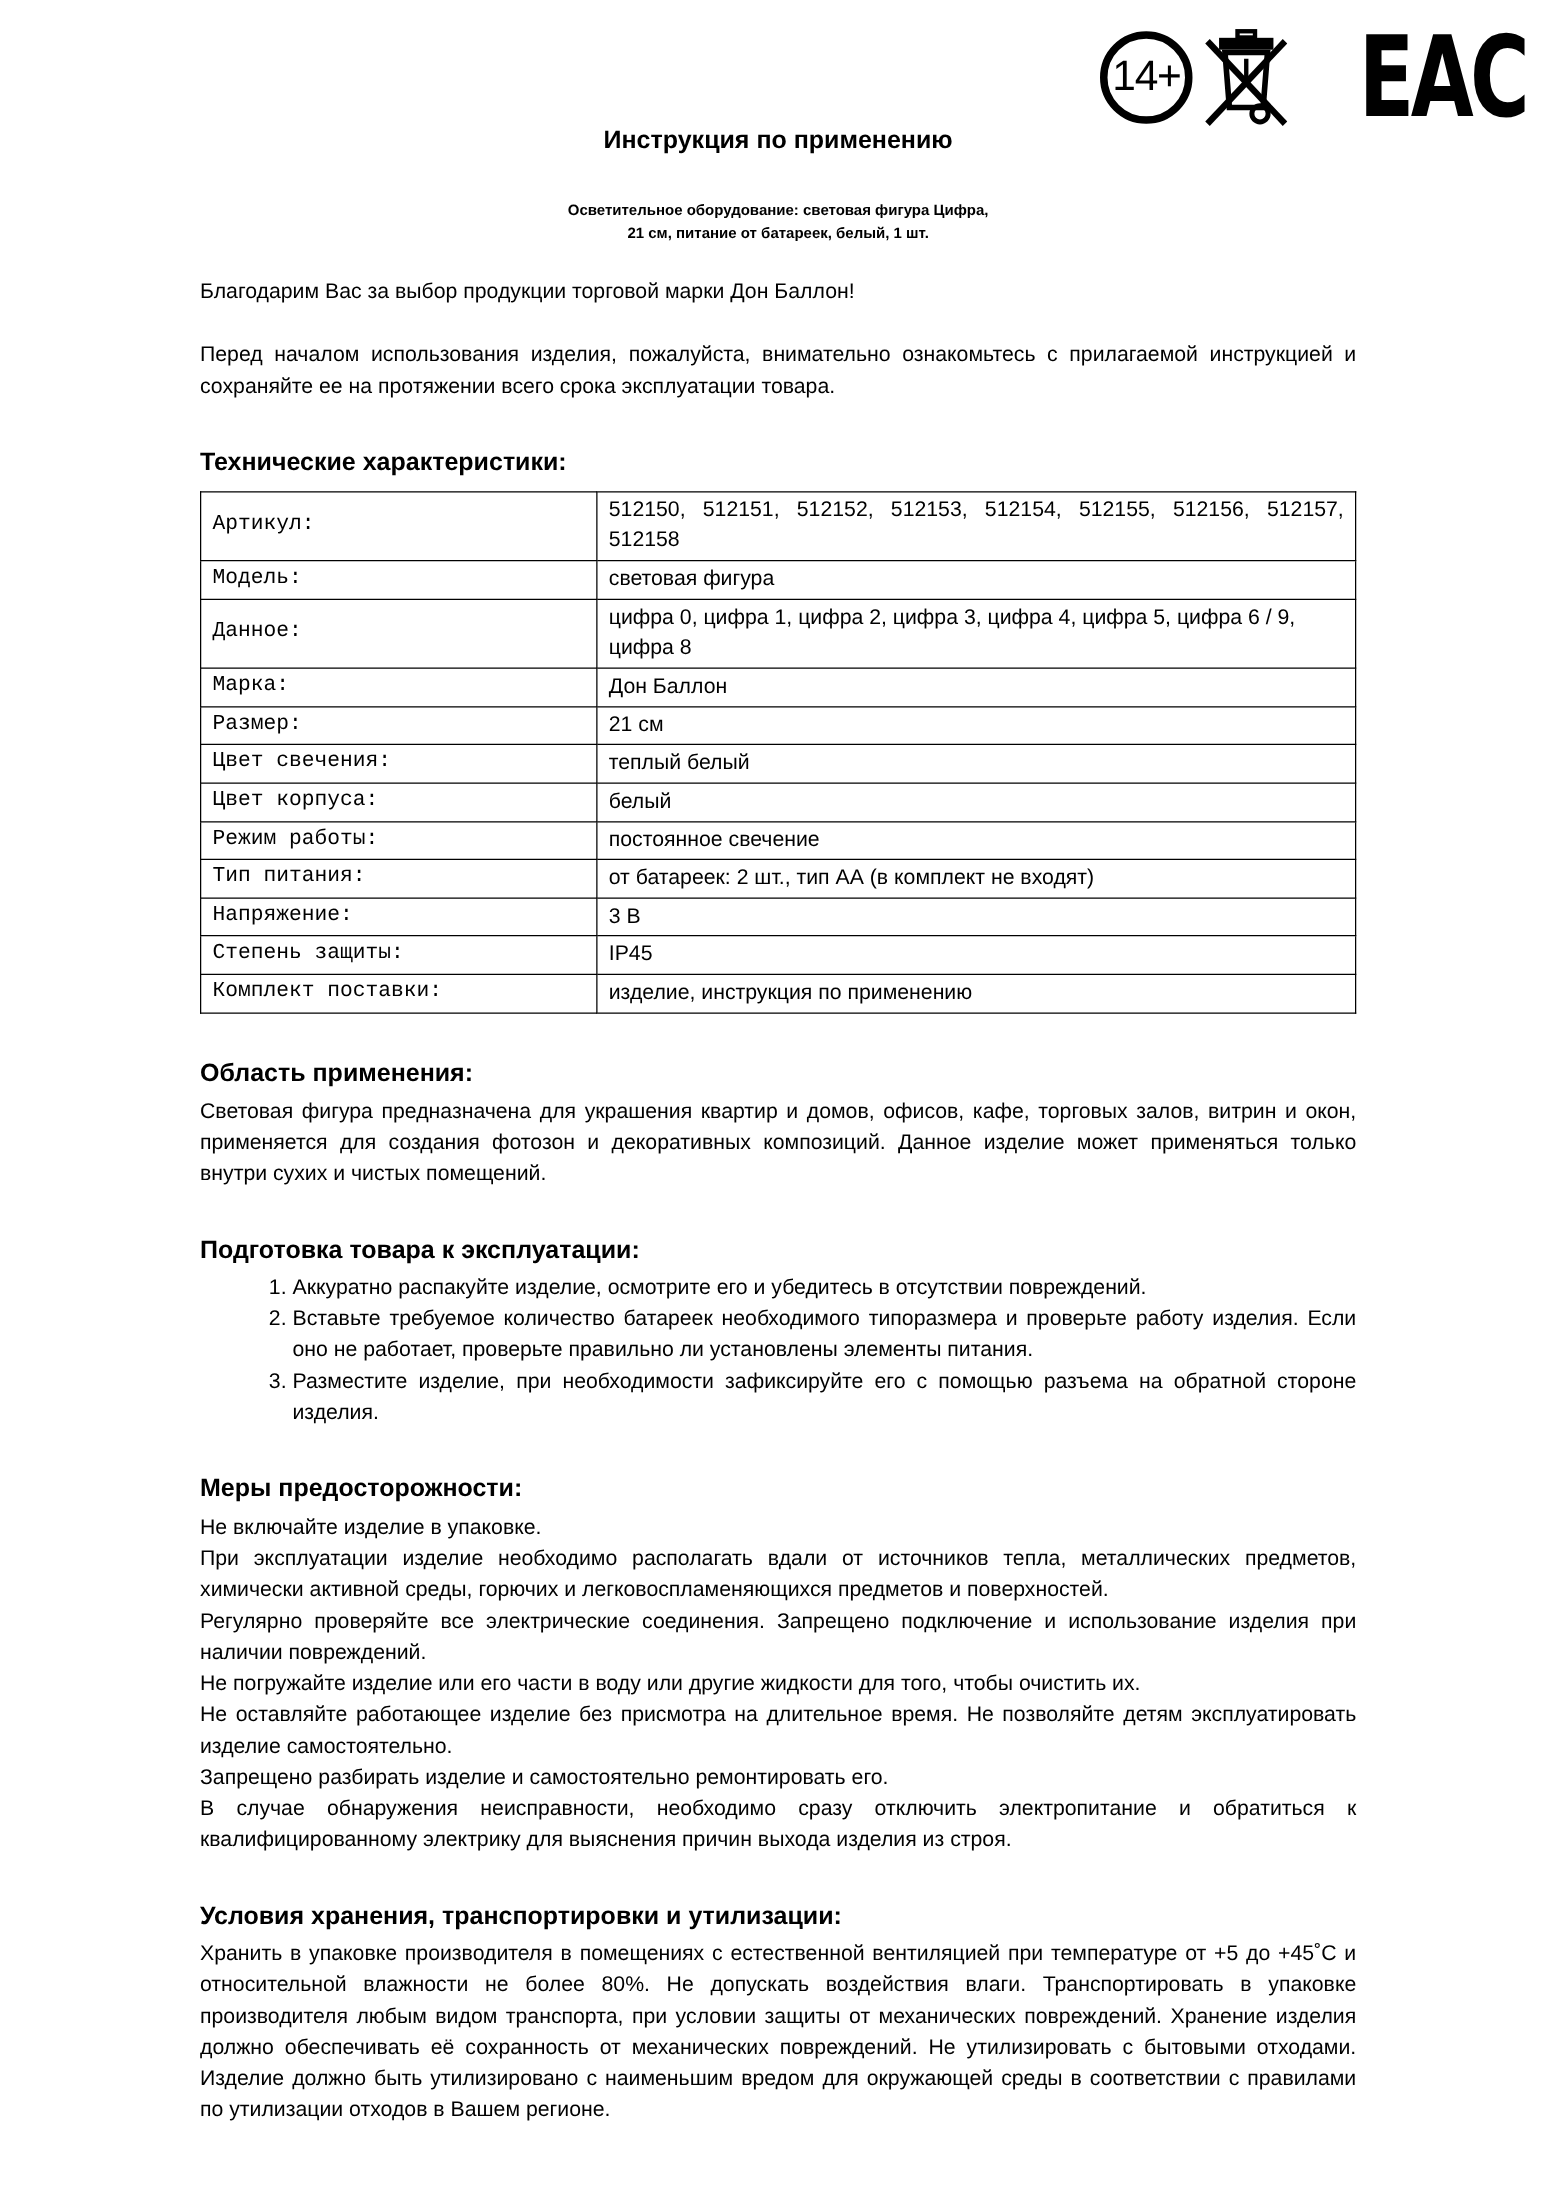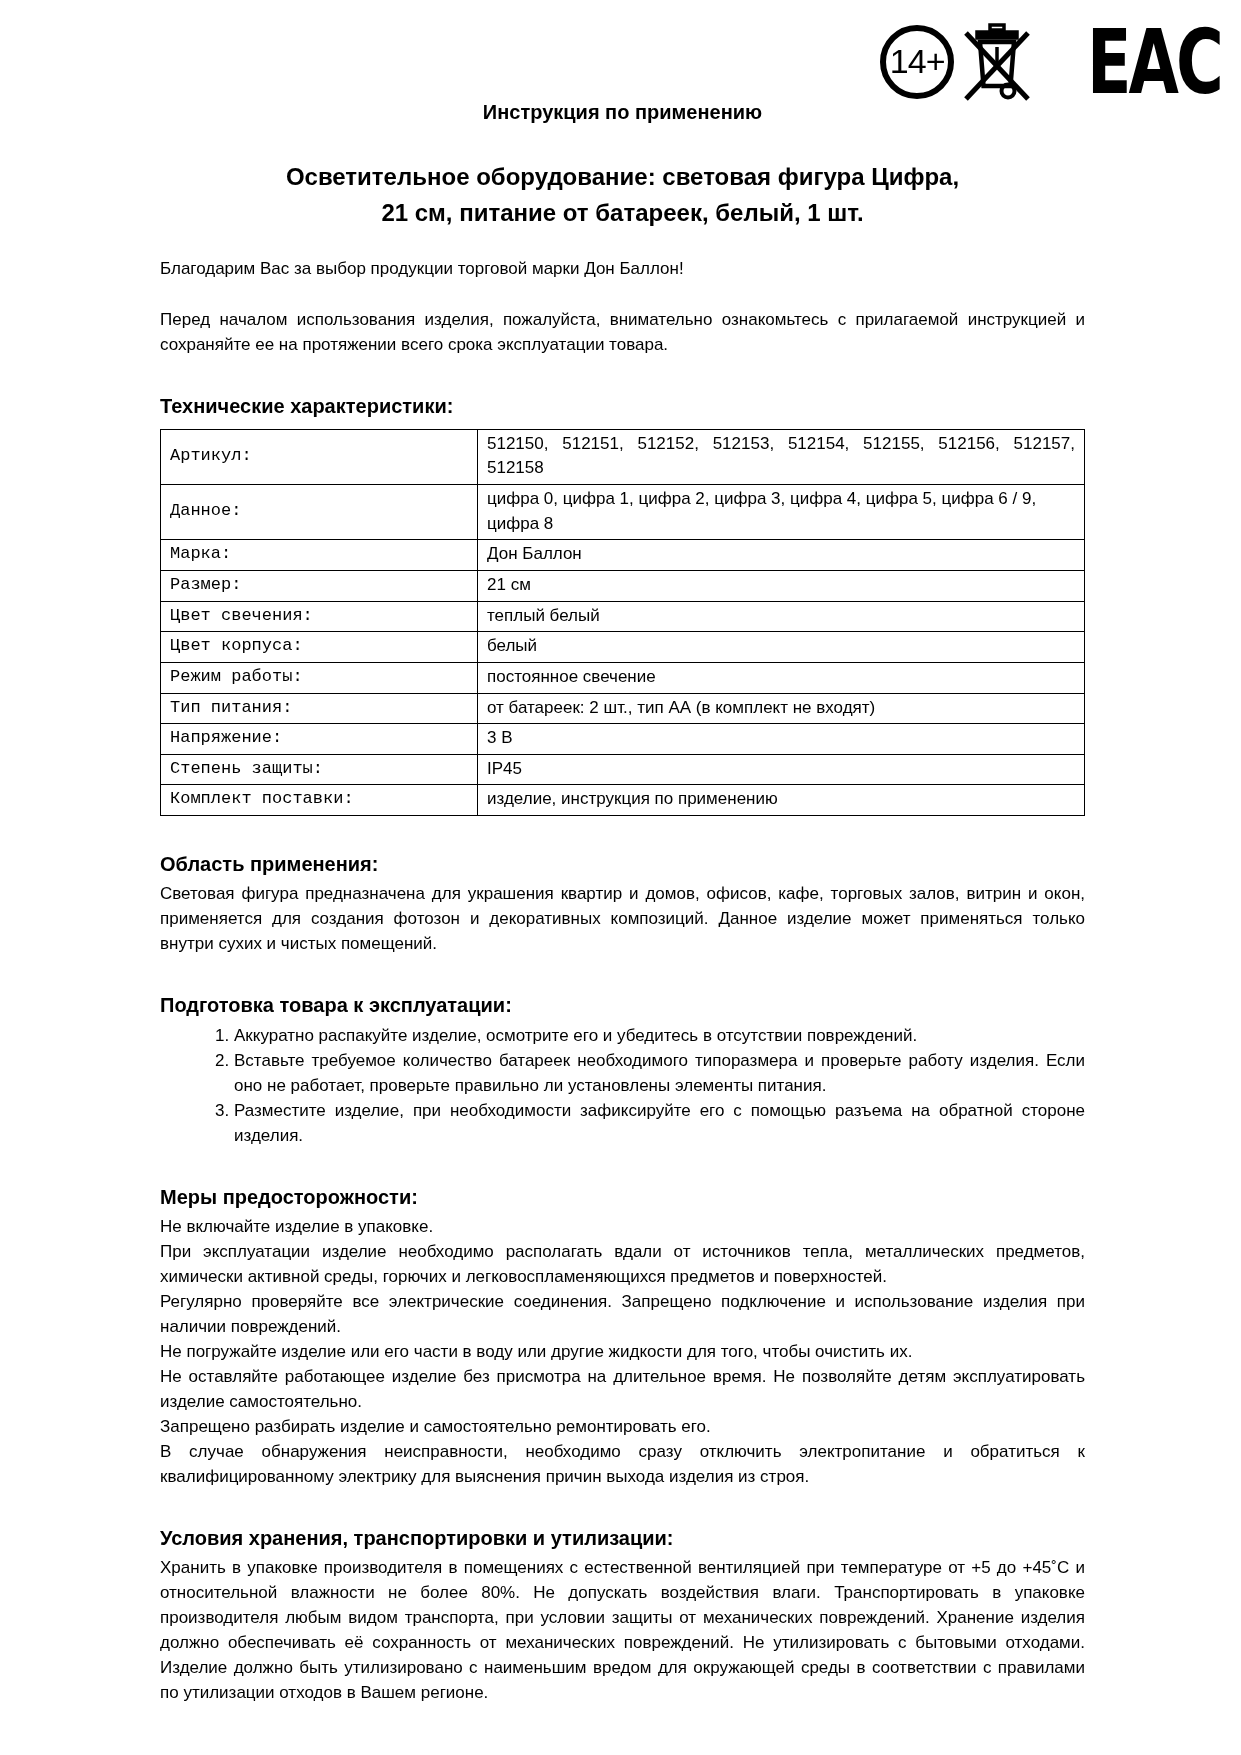--- a/index.html
+++ b/index.html
@@ -48,21 +48,21 @@
   }
   
   h1.doc-title {
     text-align: center;
     font-size: 20px;
     font-weight: bold;
     margin-top: 2px;
   }
   h2.doc-subtitle {
     text-align: center;
-    font-size: 24px;
+    font-size: 12px;
     font-weight: bold;
     margin-top: 32px;
     white-space: pre-line;
     line-height: 1.5;
   }
   .para { margin-top: 26px; }
   .just { text-align: justify; }
   h3.sec-heading {
     font-size: 20px;
     font-weight: bold;
@@ -130,20 +130,24 @@
   <p class="para just">Перед началом использования изделия, пожалуйста, внимательно ознакомьтесь с прилагаемой инструкцией и сохраняйте ее на протяжении всего срока эксплуатации товара.</p>
 
   <h3 class="sec-heading">Технические характеристики:</h3>
   <table class="specs">
     <tbody>
       <tr>
         <td class="spec-label">Артикул:</td>
         <td class="v-artikul">512150, 512151, 512152, 512153, 512154, 512155, 512156, 512157, 512158</td>
       </tr>
       <tr>
+        <td class="spec-label">Модель:</td>
+        <td>световая фигура</td>
+      </tr>
+      <tr>
         <td class="spec-label">Данное:</td>
         <td class="v-preline">цифра 0, цифра 1, цифра 2, цифра 3, цифра 4, цифра 5, цифра 6 / 9,
 цифра 8</td>
       </tr>
       <tr>
         <td class="spec-label">Марка:</td>
         <td>Дон Баллон</td>
       </tr>
       <tr>
         <td class="spec-label">Размер:</td>

